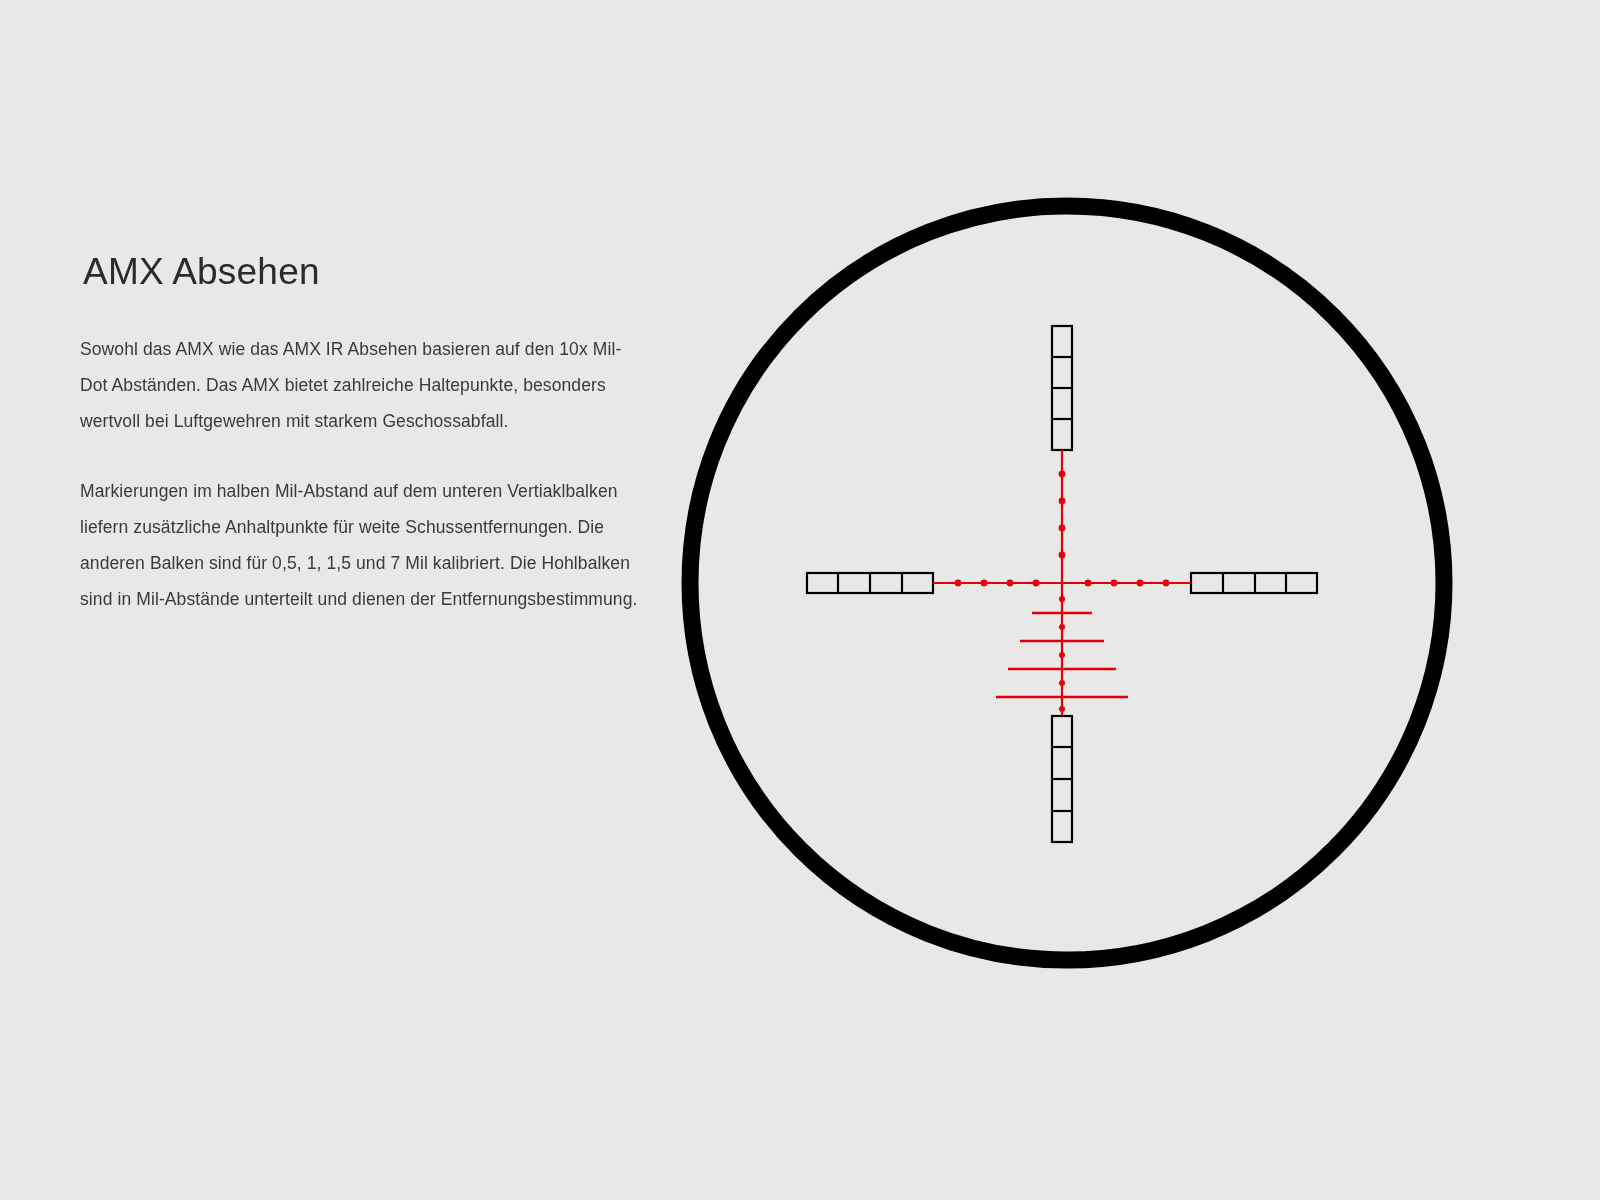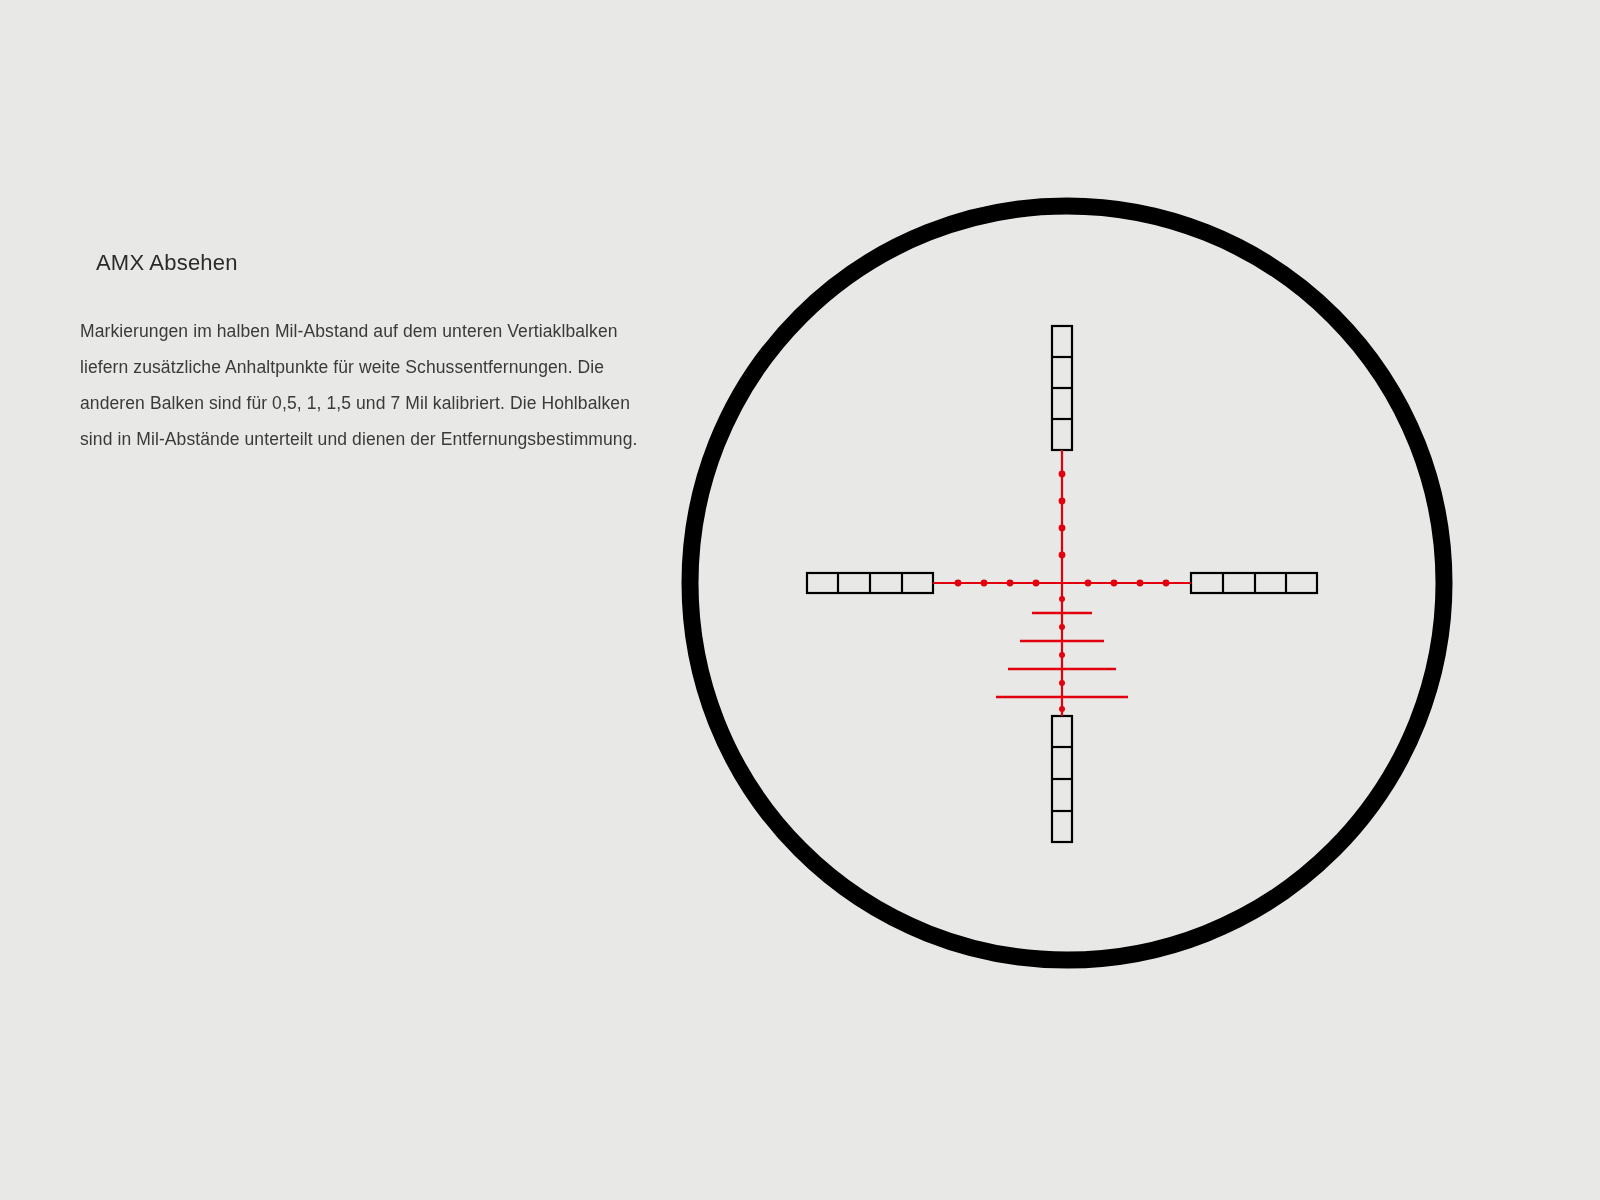--- a/index.html
+++ b/index.html
@@ -20,25 +20,25 @@
     width: 1600px;
     height: 1200px;
   }
   .text-col {
     position: absolute;
     left: 80px;
     top: 250px;
     width: 560px;
   }
   .title {
-    font-size: 22px;
+    font-size: 37px;
     font-weight: 400;
     letter-spacing: 0.2px;
     color: #2b2b2b;
-    margin: 0 0 38px 16px;
+    margin: 0 0 38px 3px;
     line-height: 1.2;
   }
   .para {
     font-size: 17.5px;
     line-height: 2.05;
     color: #3a3a3a;
     margin: 0 0 34px 0;
     letter-spacing: 0.1px;
   }
   .para:last-child {
@@ -55,20 +55,21 @@
     display: block;
   }
 </style>
 </head>
 <body>
 
 <div class="page">
 
   <div class="text-col">
     <h1 class="title">AMX Absehen</h1>
+    <p class="para">Sowohl das AMX wie das AMX IR Absehen basieren auf den 10x Mil-Dot Abständen. Das AMX bietet zahlreiche Haltepunkte, besonders wertvoll bei Luftgewehren mit starkem Geschossabfall.</p>
     <p class="para">Markierungen im halben Mil-Abstand auf dem unteren Vertiaklbalken liefern zusätzliche Anhaltpunkte für weite Schussentfernungen. Die anderen Balken sind für 0,5, 1, 1,5 und 7 Mil kalibriert. Die Hohlbalken sind in Mil-Abstände unterteilt und dienen der Entfernungsbestimmung.</p>
   </div>
 
   <div class="scope-wrap">
     <svg class="scope-svg" width="790" height="790" viewBox="0 0 790 790" xmlns="http://www.w3.org/2000/svg">
 
       <circle cx="395" cy="398" r="377" fill="none" stroke="#000000" stroke-width="17"></circle>
 
       <g>
         <rect x="380" y="141" width="20" height="124" fill="#e8e8e6" stroke="#000000" stroke-width="2.2"></rect>

